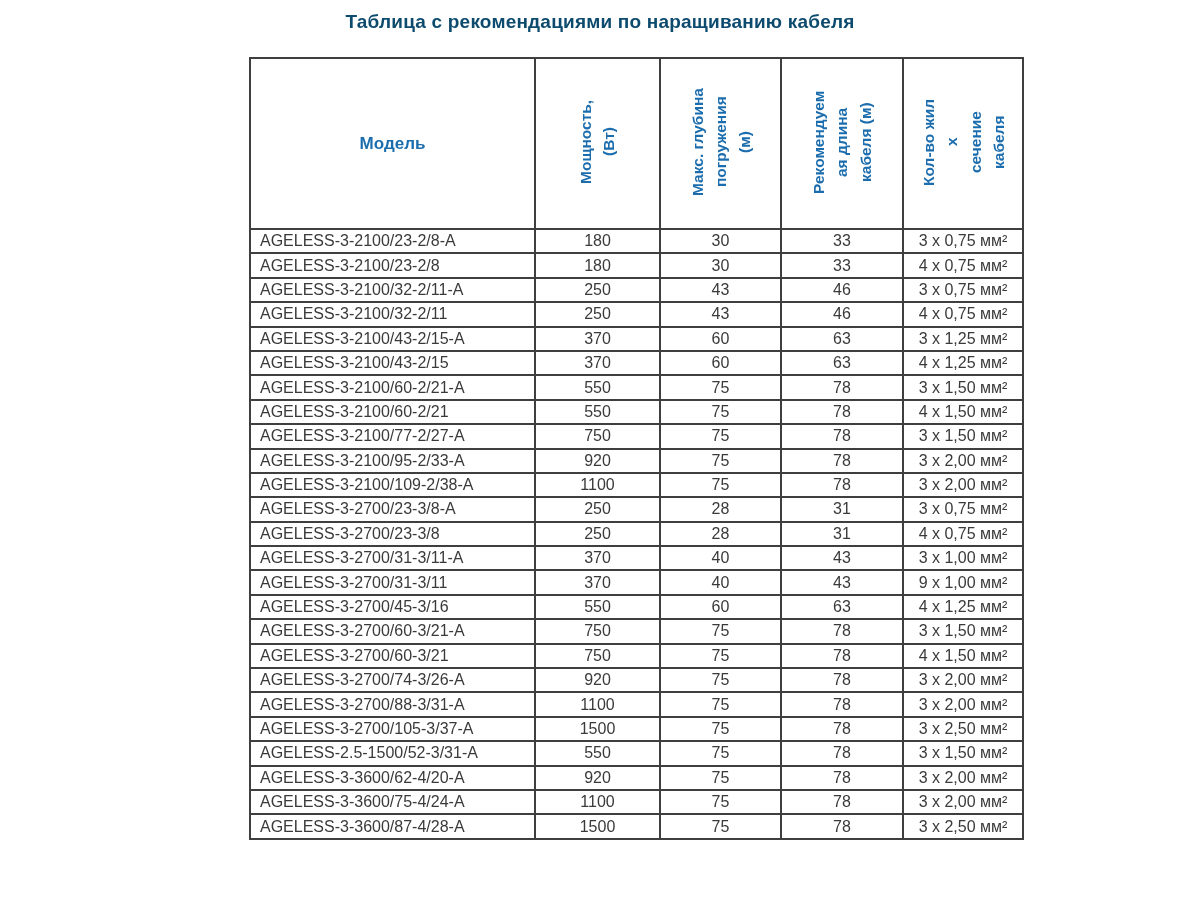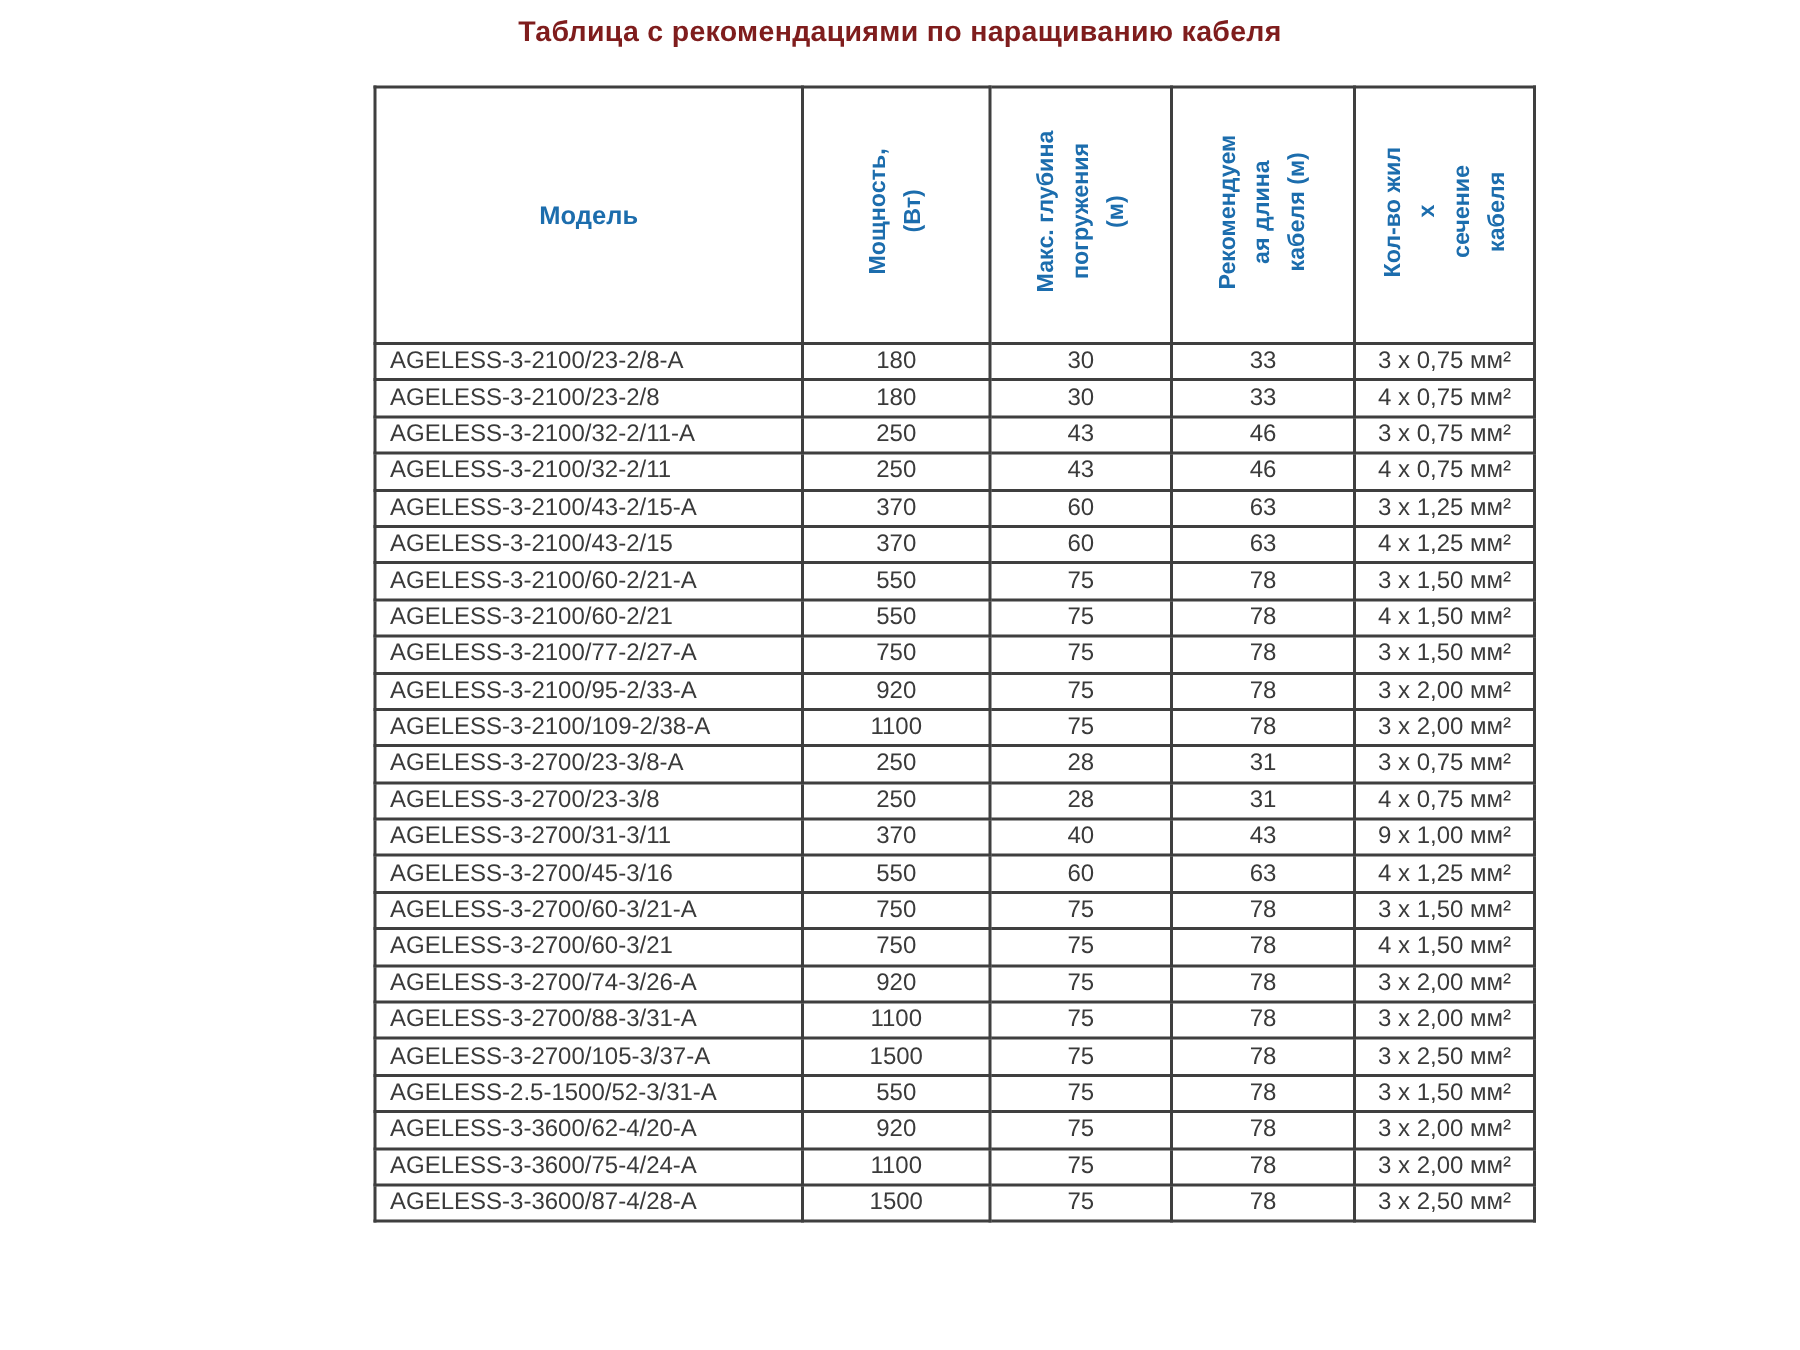--- a/index.html
+++ b/index.html
@@ -10,21 +10,21 @@
     overflow: hidden;
     position: relative;
   }
   .page-title {
     position: absolute;
     top: 11px; left: 0;
     width: 1200px;
     text-align: center;
     font-size: 19px;
     font-weight: bold;
-    color: #7f1d1d;
+    color: #0c4a6e;
     letter-spacing: 0.2px;
   }
   .table-wrap {
     position: absolute;
     left: 213px; top: 57px;
   }
   table.data-table {
     border-collapse: collapse;
     table-layout: fixed;
     width: 773px;
@@ -210,20 +210,27 @@
   </tr>
 
   <tr>
     <td class="c-model">AGELESS-3-2700/23-3/8</td>
     <td>250</td>
     <td>28</td>
     <td>31</td>
     <td>4 х 0,75 мм²</td>
   </tr>
 
+  <tr>
+    <td class="c-model">AGELESS-3-2700/31-3/11-A</td>
+    <td>370</td>
+    <td>40</td>
+    <td>43</td>
+    <td>3 х 1,00 мм²</td>
+  </tr>
 
   <tr>
     <td class="c-model">AGELESS-3-2700/31-3/11</td>
     <td>370</td>
     <td>40</td>
     <td>43</td>
     <td>9 х 1,00 мм²</td>
   </tr>
 
 

